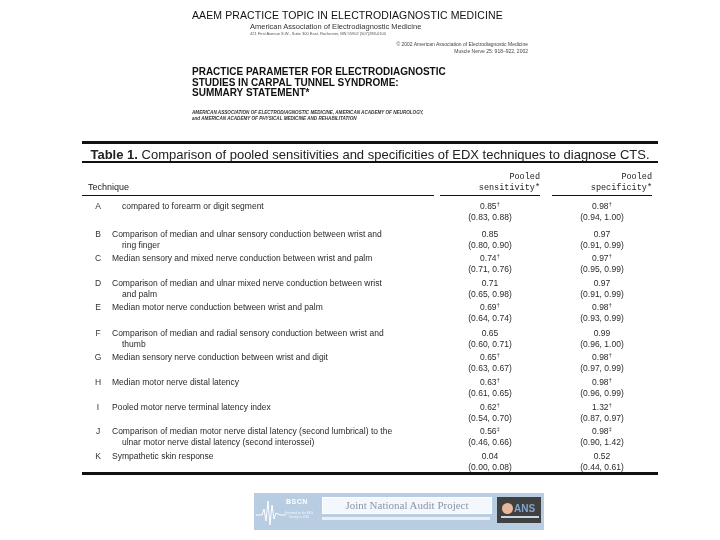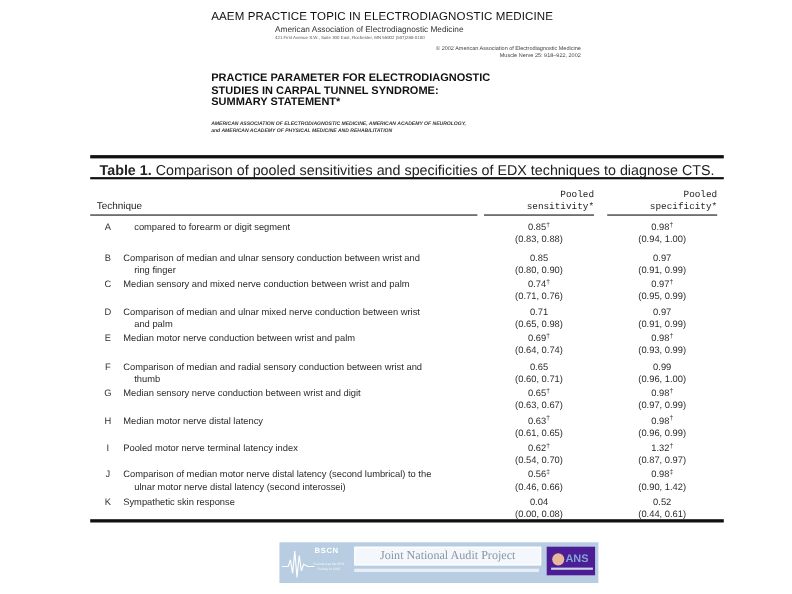--- a/index.html
+++ b/index.html
@@ -129,21 +129,21 @@
       position: absolute; left: 0; top: 1px; width: 168px; text-align: center;
       font-family: "Liberation Serif", serif; font-size: 11px; color: #8a96a6;
       white-space: nowrap;
     }
     .jnap-line {
       position: absolute; left: 68px; top: 24px; width: 168px; height: 3px;
       background: #e7eef6;
     }
     .ans-box {
       position: absolute; left: 243px; top: 4px; width: 44px; height: 26px;
-      background: #4c1d95;
+      background: #404040;
     }
     .ans-globe {
       position: absolute; left: 5px; top: 6px; width: 11px; height: 11px;
       border-radius: 50%; background: #e9b79c;
     }
     .ans-text {
       position: absolute; left: 17px; top: 6px;
       font-size: 10px; font-weight: bold; color: #7fa6d2;
     }
     .ans-sub {

